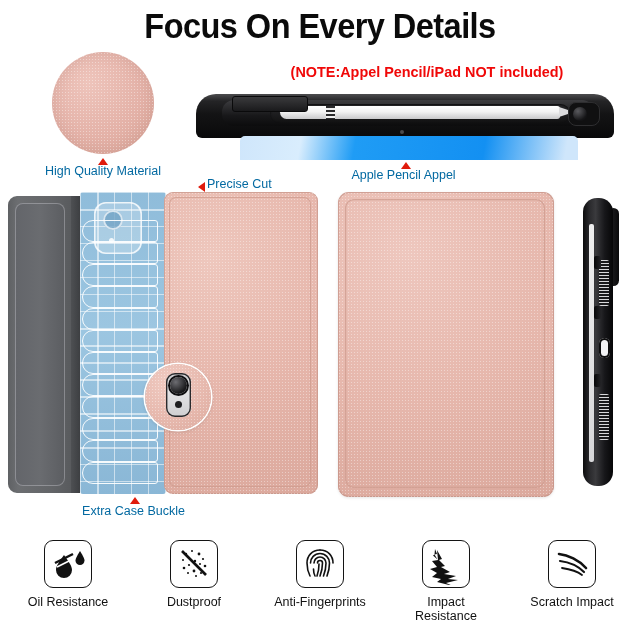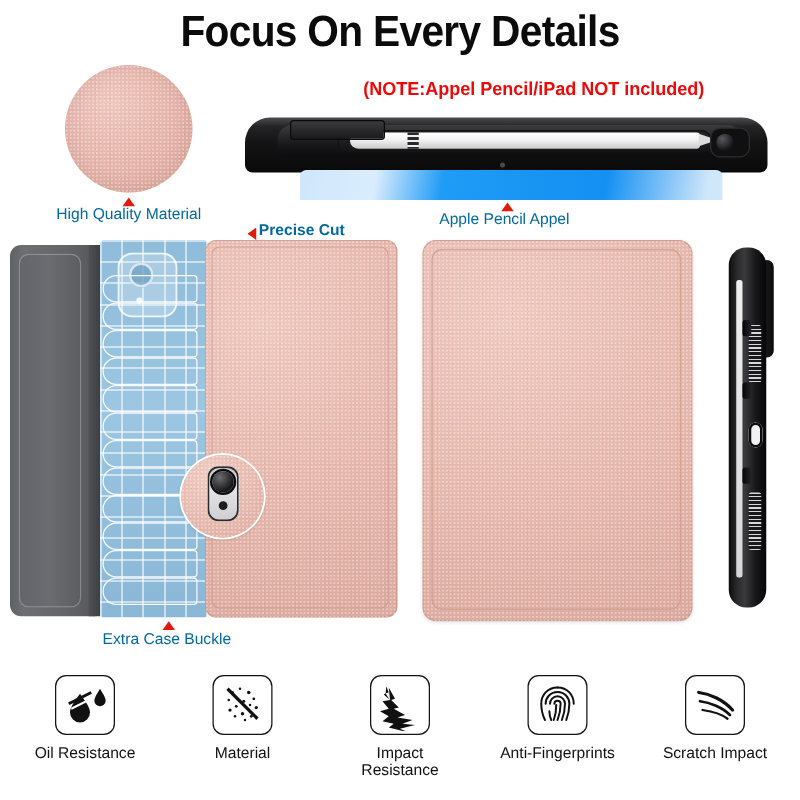--- a/index.html
+++ b/index.html
@@ -369,21 +369,21 @@
     <div id="pv-clipbtn"></div>
     <div id="pv-camhole"></div>
     <div id="pv-dot"></div>
   </div>
   <div id="pv-screen"></div>
 </div>
 <div class="tri-up" style="left:401px; top:162px;"></div>
 <div class="caption" style="left:316px; top:168px; width:175px;">Apple Pencil Appel</div>
 
 <div class="tri-left" style="left:198px; top:182px;"></div>
-<div class="caption" style="left:207px; top:177px; text-align:left;font-weight:bold;">Precise Cut</div>
+<div class="caption" style="left:207px; top:177px; text-align:left;">Precise Cut</div>
 
 <div id="leftprod">
   <div id="lp-flap">
     <div id="lp-flap-inner"></div>
   </div>
   <div id="lp-flap-edge"></div>
 
   <div id="lp-buckle">
     <div id="lp-cambox"></div>
     <div id="lp-bands">
@@ -466,52 +466,52 @@
             <circle cx="12" cy="27" r="1.3"></circle>
           <circle cx="16" cy="32" r="1"></circle>
             <circle cx="22" cy="30" r="1.4"></circle>
             <circle cx="29" cy="32" r="1.1"></circle>
           <circle cx="24" cy="35" r="1"></circle>
             <circle cx="11" cy="19" r="1"></circle>
         </g>
         <line x1="10" y1="10" x2="34" y2="34" stroke="#111" stroke-width="2.6"></line>
       </svg>
     </div>
-    <div class="flabel">Material</div>
-  </div>
-
-  <div class="feature">
-    <div class="fbox">
-      <svg viewBox="0 0 44 44" width="44" height="44" aria-hidden="true">
-        <path d="M13 9 l5 9 l-3 1 l6 6 l-4 1 l9 5 l-6 2 l12 2 l-8 3 l10 1 l-12 3 l7 3 l-16 -4 l4 -3 l-9 -2 l5 -4 l-7 -4 l7 -2 l-5 -6 l6 -1 z" fill="#111"></path>
-        <path d="M11 8 l2 5 l-2.5 .5 l3 5 l-4.5 -4 l1.5 -1 z" fill="#111"></path>
-        <path d="M16 36 l4 2 l-1 1.5 l4 1 l-6 0 l1 -1.5 z" fill="#111"></path>
-      </svg>
-    </div>
-    <div class="flabel" style="white-space:pre-line;">Impact
-Resistance</div>
+    <div class="flabel">Dustproof</div>
   </div>
 
   <div class="feature">
     <div class="fbox">
       <svg viewBox="0 0 44 44" width="44" height="44" fill="none" stroke="#111" stroke-width="1.6" stroke-linecap="round" aria-hidden="true">
         <path d="M22 9 C14 9 9 15 9 22 C9 27 10 31 12 35"></path>
         <path d="M35 22 C35 15 30 9 22 9"></path>
         <path d="M12.5 22 C12.5 17 16.5 12.5 22 12.5 C27.5 12.5 31.5 17 31.5 22 C31.5 27 30.5 31 29 35"></path>
         <path d="M16 22 C16 19 18.5 16 22 16 C25.5 16 28 19 28 22 C28 27 27 31 25.5 35"></path>
         <path d="M19.5 22 C19.5 20.5 20.5 19.5 22 19.5 C23.5 19.5 24.5 20.5 24.5 22 C24.5 27 23.5 31 22 35"></path>
         <path d="M15.5 28 C15.5 31 16 33 17 35"></path>
         <path d="M21 23 C21 27 20.5 31 19 35"></path>
       </svg>
     </div>
     <div class="flabel">Anti-Fingerprints</div>
   </div>
 
   <div class="feature">
     <div class="fbox">
+      <svg viewBox="0 0 44 44" width="44" height="44" aria-hidden="true">
+        <path d="M13 9 l5 9 l-3 1 l6 6 l-4 1 l9 5 l-6 2 l12 2 l-8 3 l10 1 l-12 3 l7 3 l-16 -4 l4 -3 l-9 -2 l5 -4 l-7 -4 l7 -2 l-5 -6 l6 -1 z" fill="#111"></path>
+        <path d="M11 8 l2 5 l-2.5 .5 l3 5 l-4.5 -4 l1.5 -1 z" fill="#111"></path>
+        <path d="M16 36 l4 2 l-1 1.5 l4 1 l-6 0 l1 -1.5 z" fill="#111"></path>
+      </svg>
+    </div>
+    <div class="flabel" style="white-space:pre-line;">Impact
+Resistance</div>
+  </div>
+
+  <div class="feature">
+    <div class="fbox">
       <svg viewBox="0 0 44 44" width="44" height="44" fill="none" stroke="#111" stroke-linecap="round" aria-hidden="true">
         <path d="M9 13 C18 14 29 19 36 27" stroke-width="2.6"></path>
         <path d="M10 20 C18 21 28 25 34 31" stroke-width="2.2"></path>
         <path d="M12 27 C19 28 27 30 32 34" stroke-width="1.8"></path>
       </svg>
     </div>
     <div class="flabel">Scratch Impact</div>
   </div>
 
 </div>

